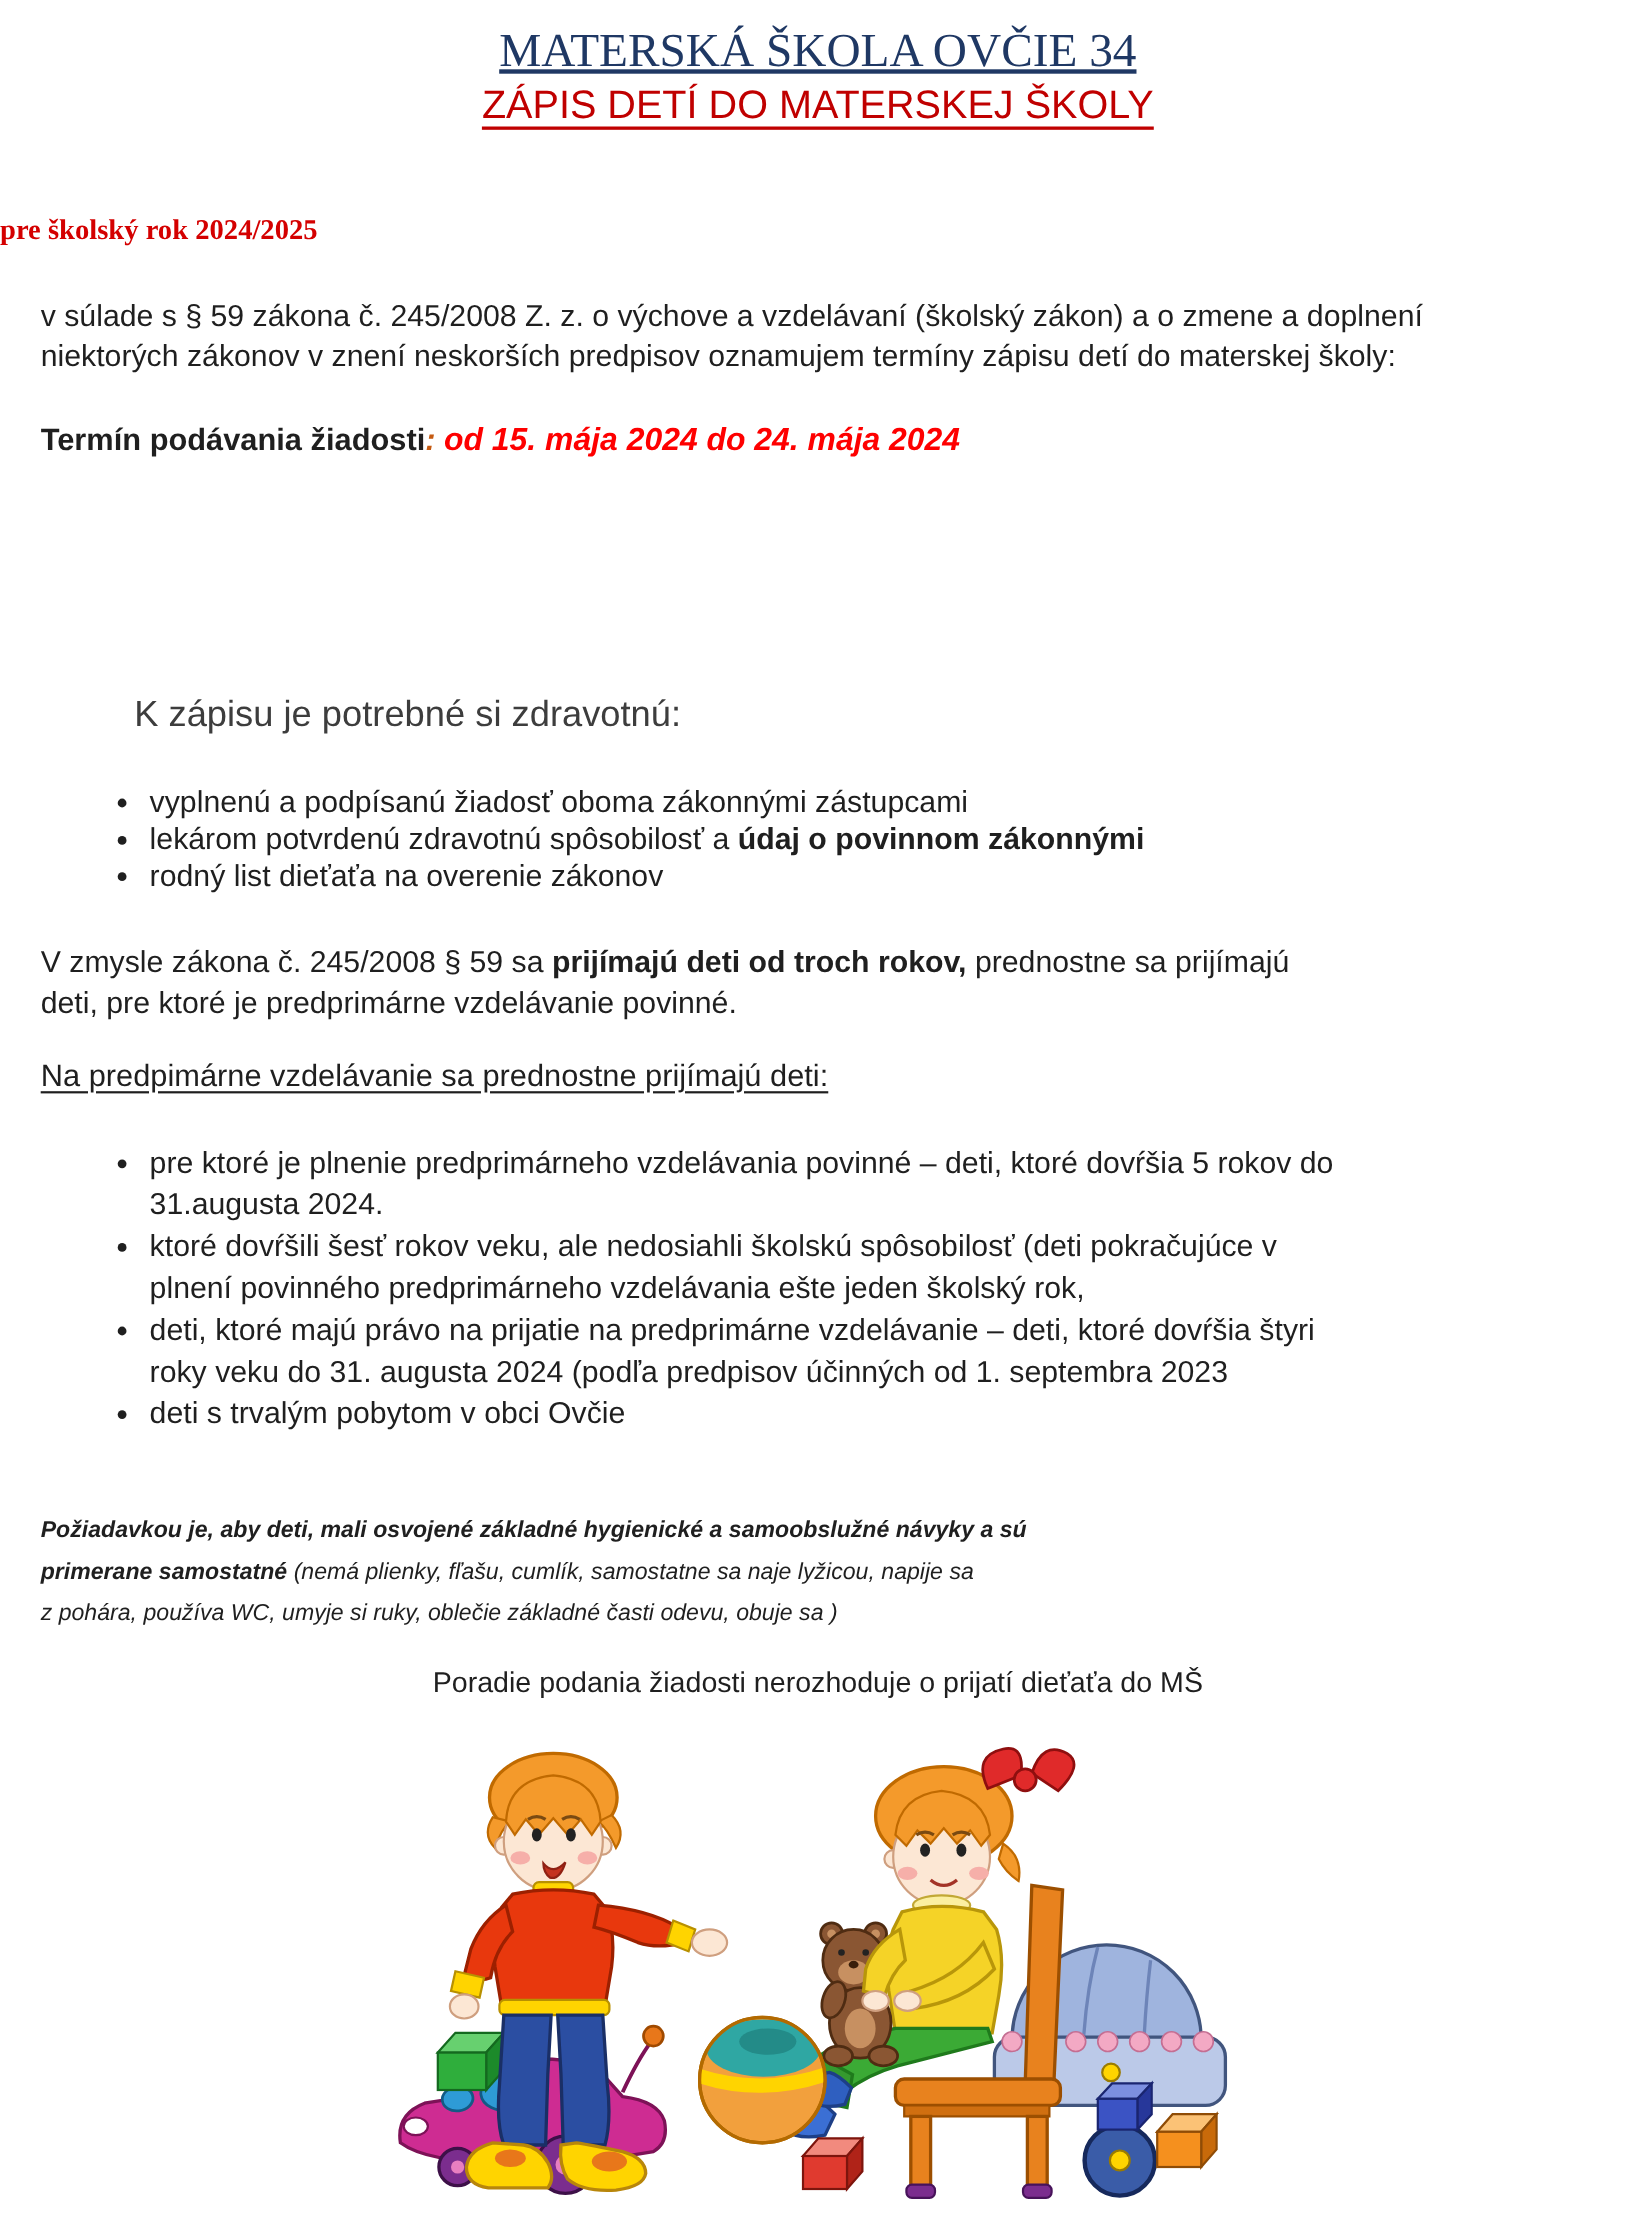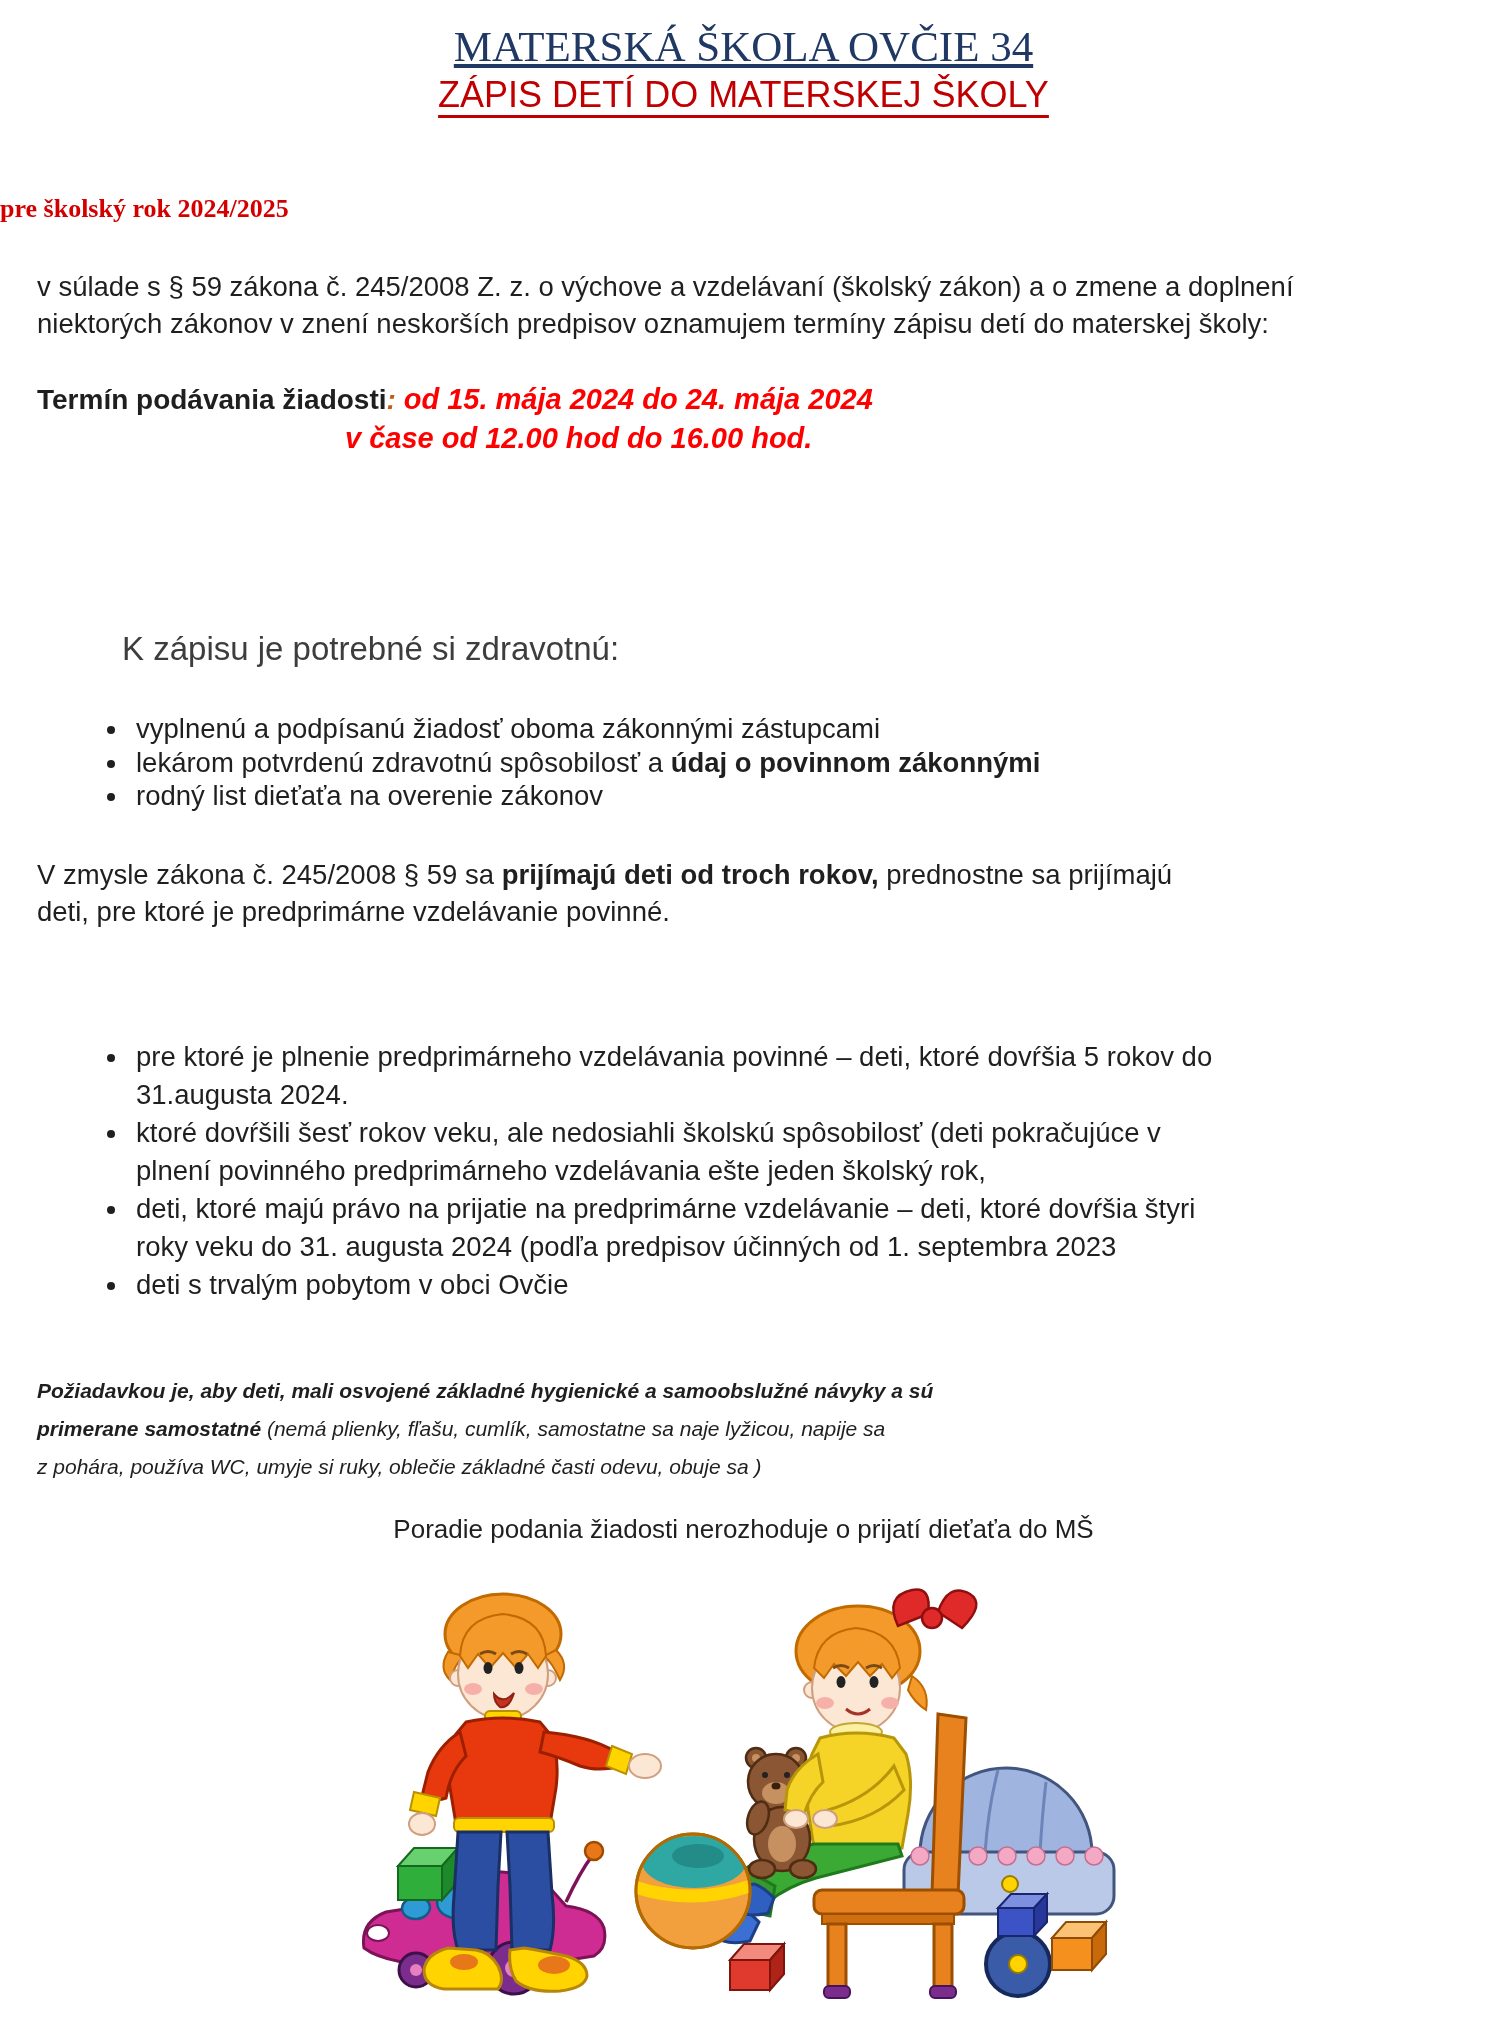--- a/index.html
+++ b/index.html
@@ -117,37 +117,37 @@
 
   <div class="abs main-title">ZÁPIS DETÍ DO MATERSKEJ ŠKOLY</div>
 
   <div class="abs subtitle">pre školský rok 2024/2025</div>
 
   <div class="abs intro">v súlade s § 59 zákona č. 245/2008 Z. z. o výchove a vzdelávaní (školský zákon) a o zmene a doplnení
 niektorých zákonov v znení neskorších predpisov oznamujem termíny zápisu detí do materskej školy:</div>
 
   <div class="abs term">
     <div><span class="term-label">Termín podávania žiadosti</span><span class="term-colon">:</span> <span class="term-red">od 15. mája 2024 do 24. mája 2024</span></div>
-    <div class="term-line2"><span class="term-red">v čase od 12.00 hod do 16.00 hod.</span></div>
   </div>
 
 
   <div class="abs bring-heading">K zápisu je potrebné si zdravotnú:</div>
 
   <div class="abs bring-list">
     <ul>
       <li><span>vyplnenú a podpísanú žiadosť oboma zákonnými zástupcami</span></li>
       <li><span>lekárom potvrdenú zdravotnú spôsobilosť a </span><span class="bold">údaj o povinnom zákonnými</span></li>
       <li><span>rodný list dieťaťa na overenie zákonov</span></li>
     </ul>
   </div>
 
   <div class="abs law"><span>V zmysle zákona č. 245/2008 § 59  sa </span><span class="bold">prijímajú deti od troch rokov,</span><span> prednostne sa  prijímajú
 deti, pre ktoré je predprimárne vzdelávanie povinné.</span></div>
 
+  <div class="abs prio-heading">Na predpimárne vzdelávanie sa prednostne prijímajú deti:</div>
 
   <div class="abs prio-list">
     <ul>
       <li><span>pre ktoré je plnenie predprimárneho vzdelávania povinné – deti,  ktoré dovŕšia 5 rokov do
 31.augusta 2024.</span></li>
       <li><span>ktoré dovŕšili šesť rokov veku, ale nedosiahli školskú spôsobilosť (deti pokračujúce v
 plnení povinného predprimárneho vzdelávania ešte jeden školský rok,</span></li>
       <li><span>deti, ktoré majú právo na prijatie na predprimárne vzdelávanie – deti, ktoré dovŕšia štyri
 roky veku do 31. augusta 2024 (podľa predpisov účinných od 1. septembra 2023</span></li>
       <li><span>deti s trvalým pobytom v obci Ovčie</span></li>

